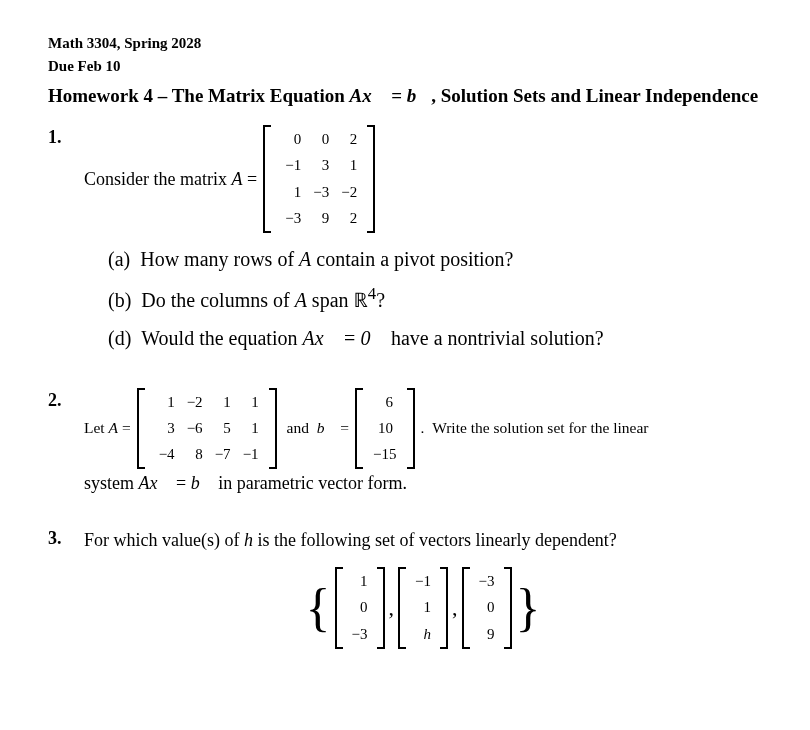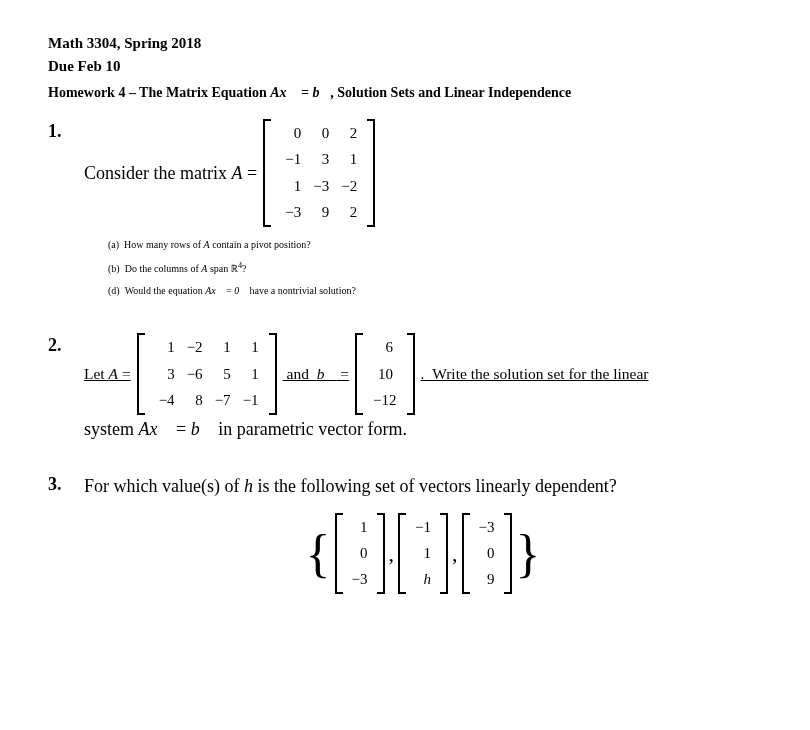--- a/index.html
+++ b/index.html
@@ -6,21 +6,21 @@
     body {
       background: #fff;
       font-family: "Times New Roman", Times, serif;
       font-size: 16px;
       color: #000;
       width: 810px;
       min-height: 730px;
       padding: 32px 48px 32px 48px;
     }
     .header-line { font-weight: bold; font-size: 15px; line-height: 1.5; }
-    .hw-title { font-weight: bold; font-size: 14px; margin-top: 8px; margin-bottom: 18px; }
+    .hw-title { font-weight: bold; font-size: 19px; margin-top: 8px; margin-bottom: 18px; }
     .problem-block { margin-top: 18px; }
     .problem-row { display: flex; align-items: flex-start; margin-bottom: 0; }
     .problem-num { font-weight: bold; font-size: 18px; min-width: 36px; margin-top: 2px; }
     .problem-content { flex: 1; }
     .matrix-eq-row { display: flex; align-items: center; gap: 6px; flex-wrap: wrap; }
     .matrix-rows {
       display: flex;
       flex-direction: column;
       gap: 1px;
       padding: 2px 4px;
@@ -37,21 +37,21 @@
       line-height: 1.55;
     }
     .matrix-cell-narrow {
       min-width: 22px;
       text-align: right;
       padding: 1px 3px;
       font-size: 15px;
       line-height: 1.55;
     }
     .sub-parts { margin-top: 10px; }
-    .sub-part { margin: 6px 0 6px 24px; font-size: 10px; line-height: 1.6; }
+    .sub-part { margin: 6px 0 6px 24px; font-size: 20px; line-height: 1.6; }
     .text-line { font-size: 18px; line-height: 1.6; }
     
     .big-bracket-left {
       border-left: 2px solid #000;
       border-top: 2px solid #000;
       border-bottom: 2px solid #000;
       width: 8px;
       align-self: stretch;
       margin-right: 2px;
     }
@@ -71,35 +71,35 @@
       display: inline-flex;
       align-items: center;
       vertical-align: middle;
     }
     .problem2-row {
       display: flex;
       align-items: center;
       gap: 6px;
       flex-wrap: nowrap;
     }
-    .problem2-text { font-size: 15.5px; line-height: 1.6; text-decoration: underline; }
+    .problem2-text { font-size: 15.5px; line-height: 1.6; }
     .p3-set-row {
       display: flex;
       align-items: center;
       justify-content: center;
       gap: 4px;
       margin-top: 12px;
       font-size: 16px;
     }
     .big-curly { font-size: 52px; line-height: 1; }
   </style>
 </head>
 <body>
 
-<div class="header-line">Math 3304, Spring 2018</div>
+<div class="header-line">Math 3304, Spring 2028</div>
 <div class="header-line">Due Feb 10</div>
 <div class="hw-title">
   <span>Homework 4 – The Matrix Equation <i>A</i><span style="position:relative;display:inline-block"><i>x⃗</i></span> = <i>b⃗</i>, Solution Sets and Linear Independence</span>
 </div>
 
 <div class="problem-block">
   <div class="problem-row">
     <div class="problem-num">1.</div>
     <div class="problem-content">
       <div class="matrix-eq-row">
@@ -189,21 +189,21 @@
           <div class="matrix-wrapper">
             <div class="big-bracket-left"></div>
             <div class="matrix-rows">
               <div class="matrix-row">
                 <span class="matrix-cell">6</span>
               </div>
               <div class="matrix-row">
                 <span class="matrix-cell">10</span>
               </div>
               <div class="matrix-row">
-                <span class="matrix-cell">−12</span>
+                <span class="matrix-cell">−15</span>
               </div>
             </div>
             <div class="big-bracket-right"></div>
           </div>
         </div>
         <span class="problem2-text">. &nbsp;Write the solution set for the linear</span>
       </div>
       <div class="text-line" style="">
         system <i>A</i><i>x⃗</i> = <i>b⃗</i> in parametric vector form.
       </div>

